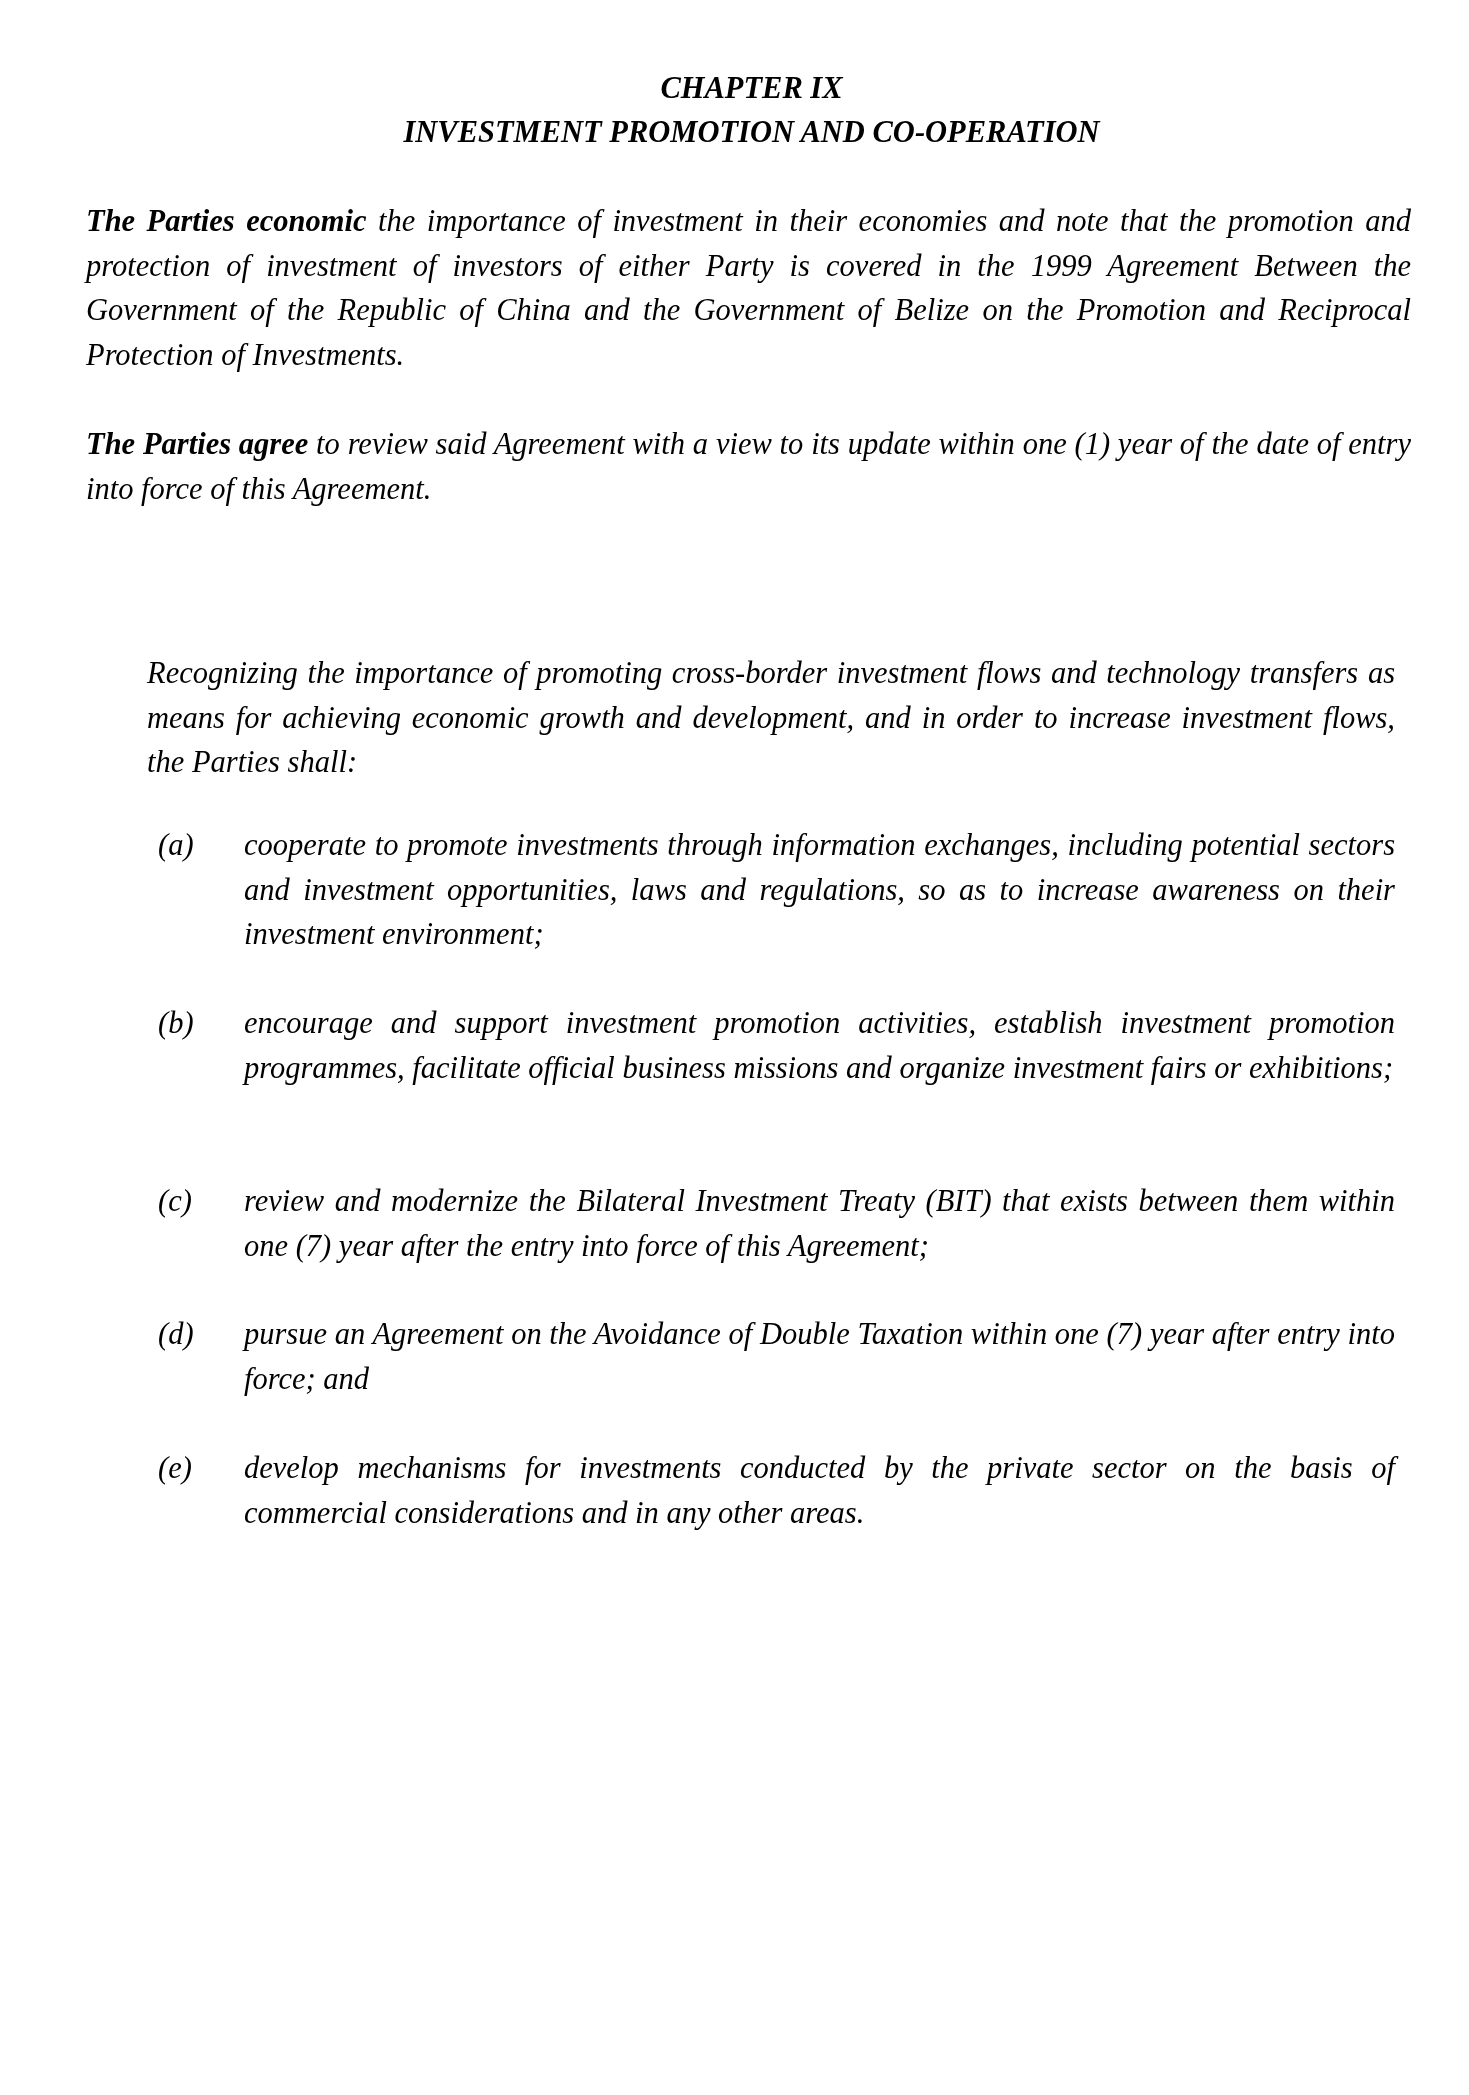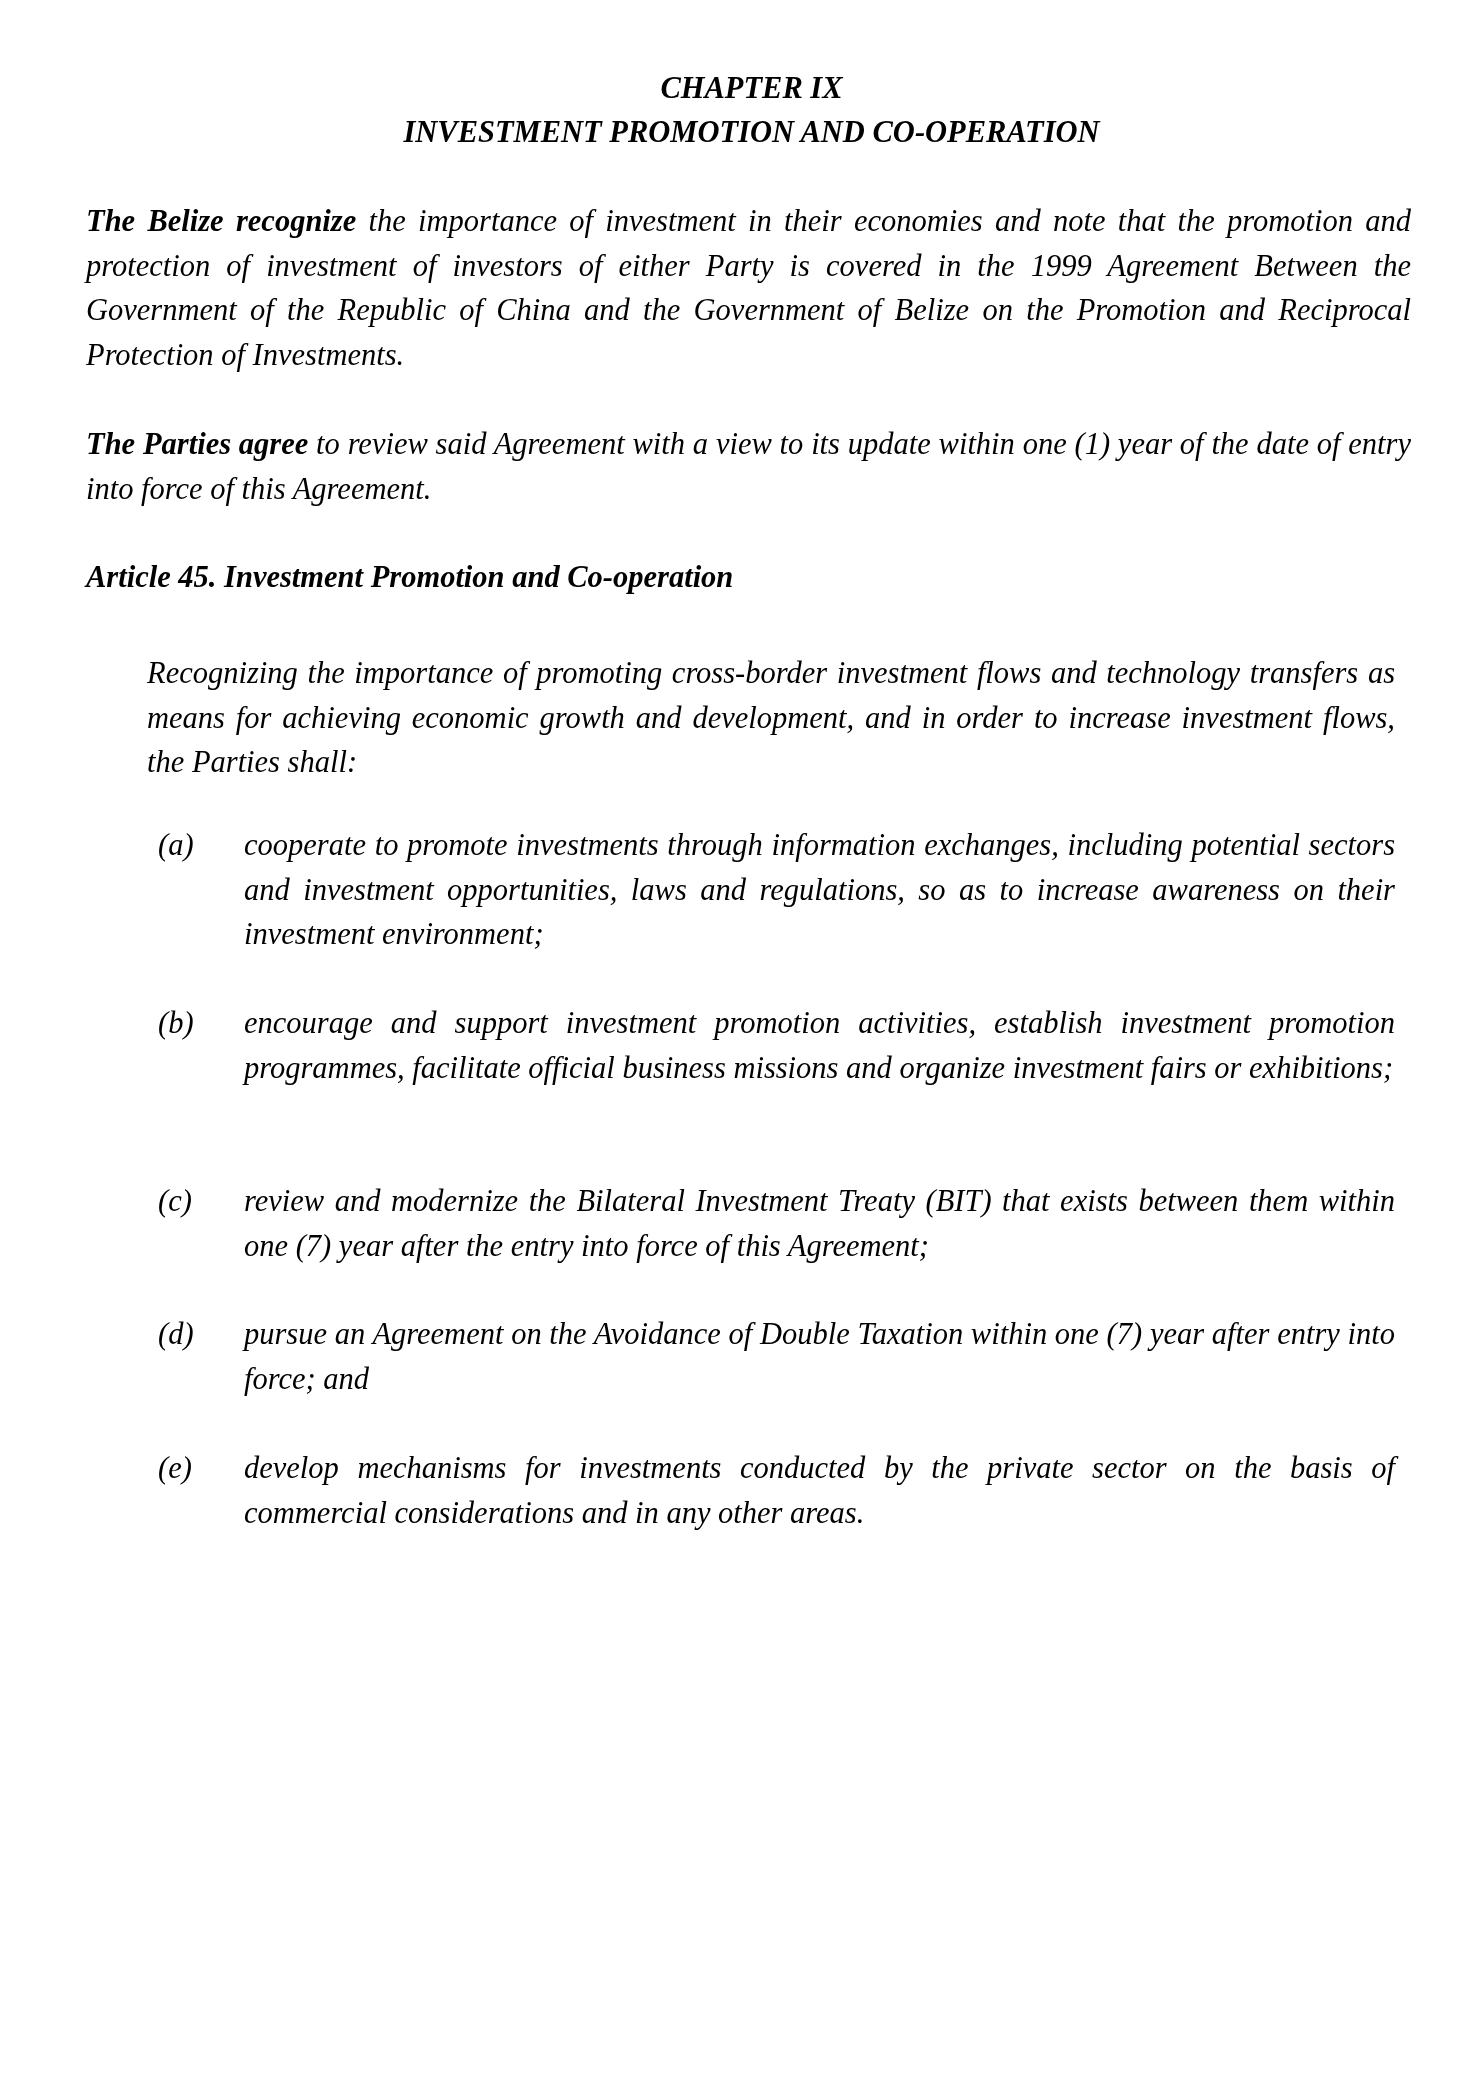--- a/index.html
+++ b/index.html
@@ -36,25 +36,24 @@
     b { font-weight: bold; }
   </style>
 </head>
 <body>
 
 <div class="page">
 
   <h1 class="heading h1">CHAPTER IX</h1>
   <h2 class="heading h2">INVESTMENT PROMOTION AND CO-OPERATION</h2>
 
-  <p class="block main p1"><b>The Belize recognize</b><span> the importance of investment in their economies and note that the promotion and protection of investment of investors of either Party is covered in the 1999 Agreement Between the Government of the Republic of China and the Government of Belize on the Promotion and Reciprocal Protection of Investments.</span></p>
+  <p class="block main p1"><b>The Parties economic</b><span> the importance of investment in their economies and note that the promotion and protection of investment of investors of either Party is covered in the 1999 Agreement Between the Government of the Republic of China and the Government of Belize on the Promotion and Reciprocal Protection of Investments.</span></p>
 
   <p class="block main p2"><b>The Parties agree</b><span> to review said Agreement with a view to its update within one (1) year of the date of entry into force of this Agreement.</span></p>
 
-  <h3 class="block main art" style="margin:0;font-size:30.5px;">Article 45. Investment Promotion and Co-operation</h3>
 
   <p class="block intro">Recognizing the importance of promoting cross-border investment flows and technology transfers as means for achieving economic growth and development, and in order to increase investment flows, the Parties shall:</p>
 
   <div class="item ia">
     <span class="label">(a)</span>
     <p class="text">cooperate to promote investments through information exchanges, including potential sectors and investment opportunities, laws and regulations, so as to increase awareness on their investment environment;</p>
   </div>
 
   <div class="item ib">
     <span class="label">(b)</span>

